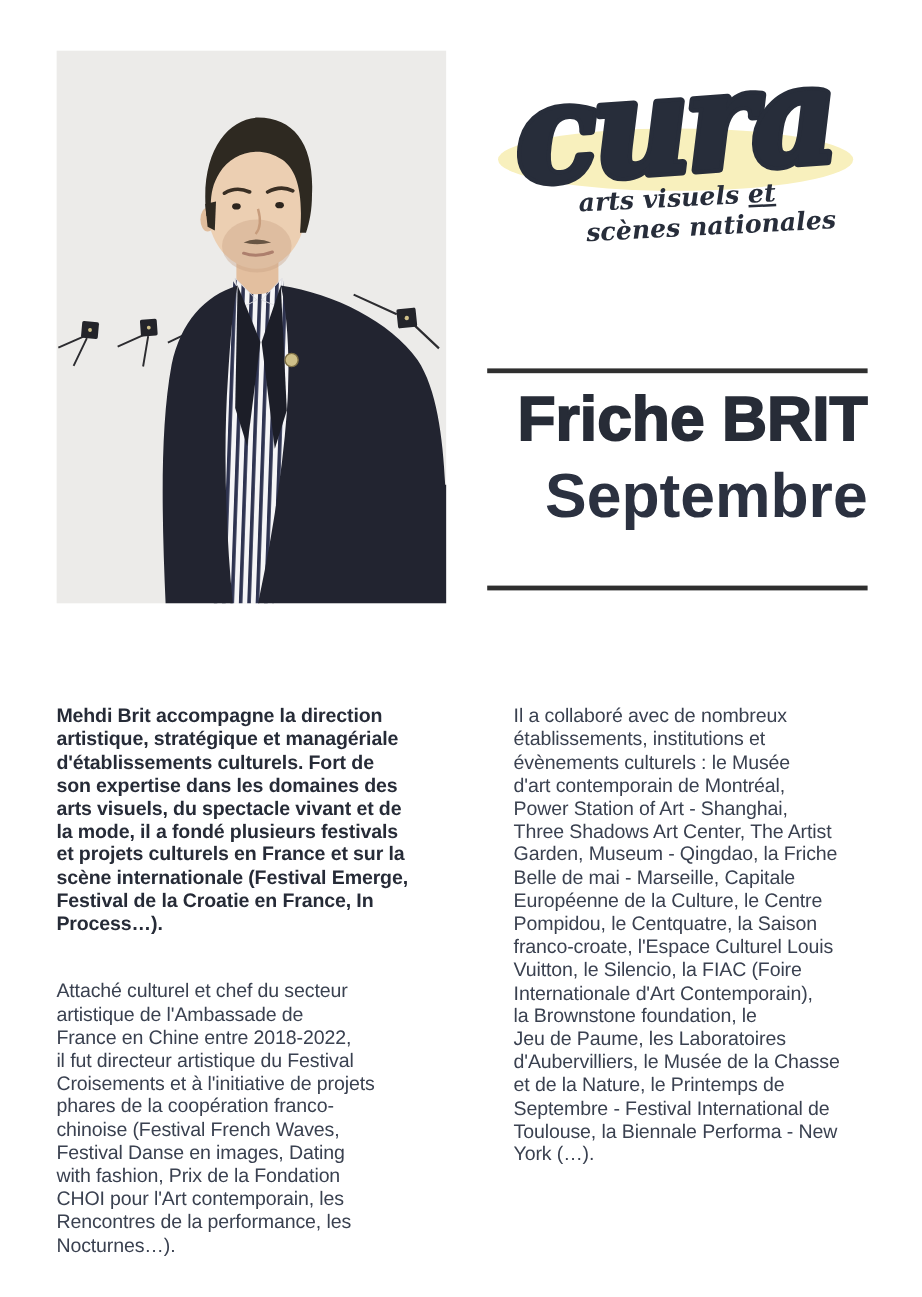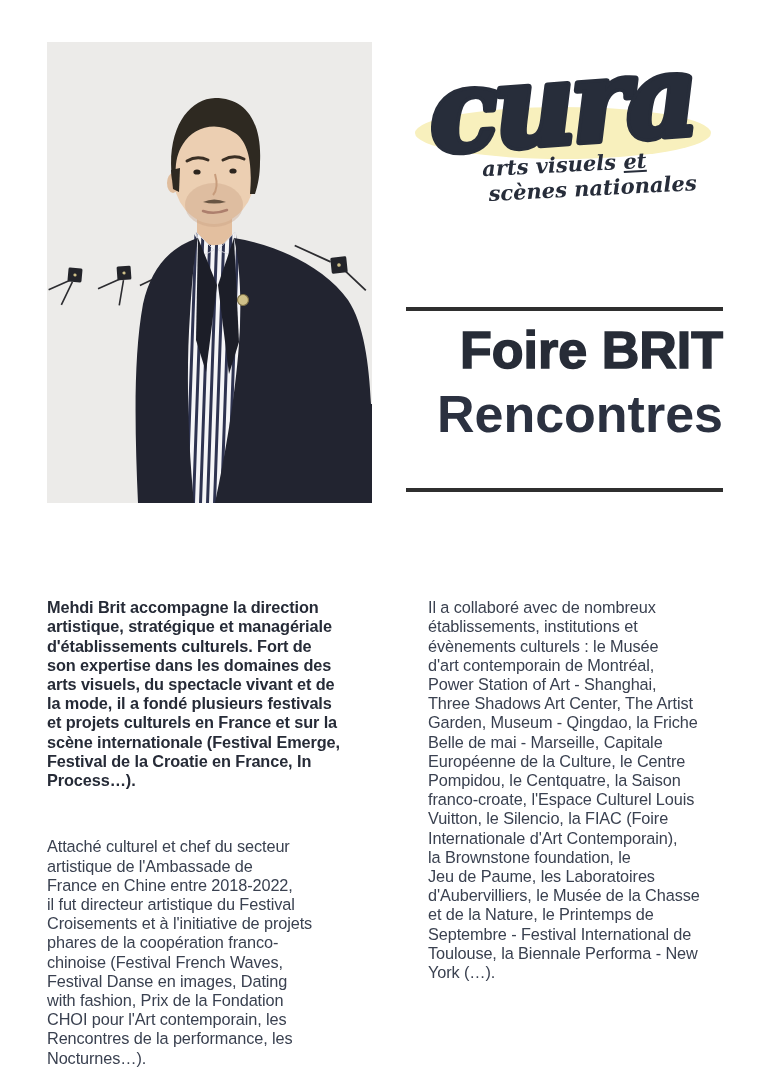--- a/index.html
+++ b/index.html
@@ -36,21 +36,21 @@
   #title-subtitle{color:#2b3140;}
 
   
   .col{
     top:563px;width:350px;color:#3a4150;
     font-size:16.3px;line-height:19.2px;letter-spacing:-0.1px;
     white-space:pre-line;
   }
   #col-left{left:47px;}
   #col-right{left:428px;}
-  .col p{margin:16px 0 12px 0;}
+  .col p{margin:6px 0 12px 0;}
   .col p.bold{font-weight:bold;color:#262b37;}
 </style>
 </head>
 <body>
 
 <svg id="photo" class="abs" viewBox="0 0 325 461">
   <defs>
     <pattern id="stripes" width="7" height="12" patternUnits="userSpaceOnUse" patternTransform="rotate(2)">
       <rect width="7" height="12" fill="#f5f5f7"></rect>
       <rect width="3" height="12" fill="#2e3350"></rect>
@@ -129,22 +129,22 @@
   <ellipse cx="163" cy="91" rx="148" ry="26" fill="#f8f0bd"></ellipse>
   <text x="163" y="101" text-anchor="middle" class="wordmark" transform="rotate(-4 163 80)" stroke="#272d3a" fill="#272d3a">cura</text>
   <g class="tagline" transform="rotate(-3 165 140)" fill="#272d3a">
     <text x="83" y="130"><tspan>arts visuels </tspan><tspan text-decoration="underline">et</tspan></text>
     <text x="88" y="155">scènes nationales</text>
   </g>
 </svg>
 
 <div id="rule-top" class="abs rule"></div>
 <div id="title-block" class="abs">
-  <div id="title-name" class="title-line">Foire BRIT</div>
-  <div id="title-subtitle" class="title-line">Rencontres</div>
+  <div id="title-name" class="title-line">Friche BRIT</div>
+  <div id="title-subtitle" class="title-line">Septembre</div>
 </div>
 <div id="rule-bottom" class="abs rule"></div>
 
 <div id="col-left" class="abs col">
   <p class="bold">Mehdi Brit accompagne la direction
 artistique, stratégique et managériale
 d'établissements culturels. Fort de
 son expertise dans les domaines des
 arts visuels, du spectacle vivant et de
 la mode, il a fondé plusieurs festivals

